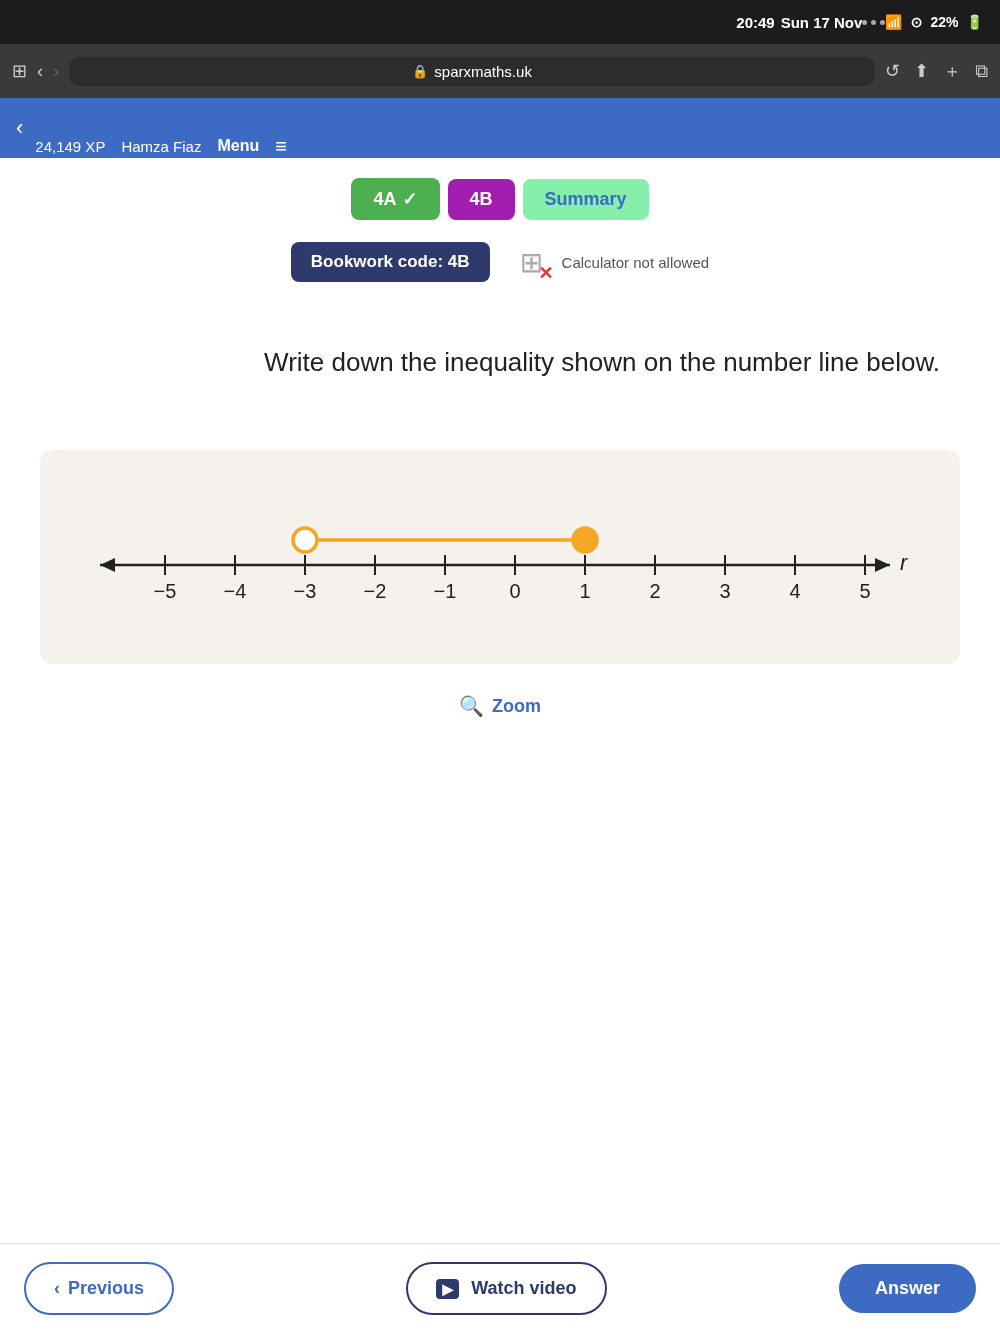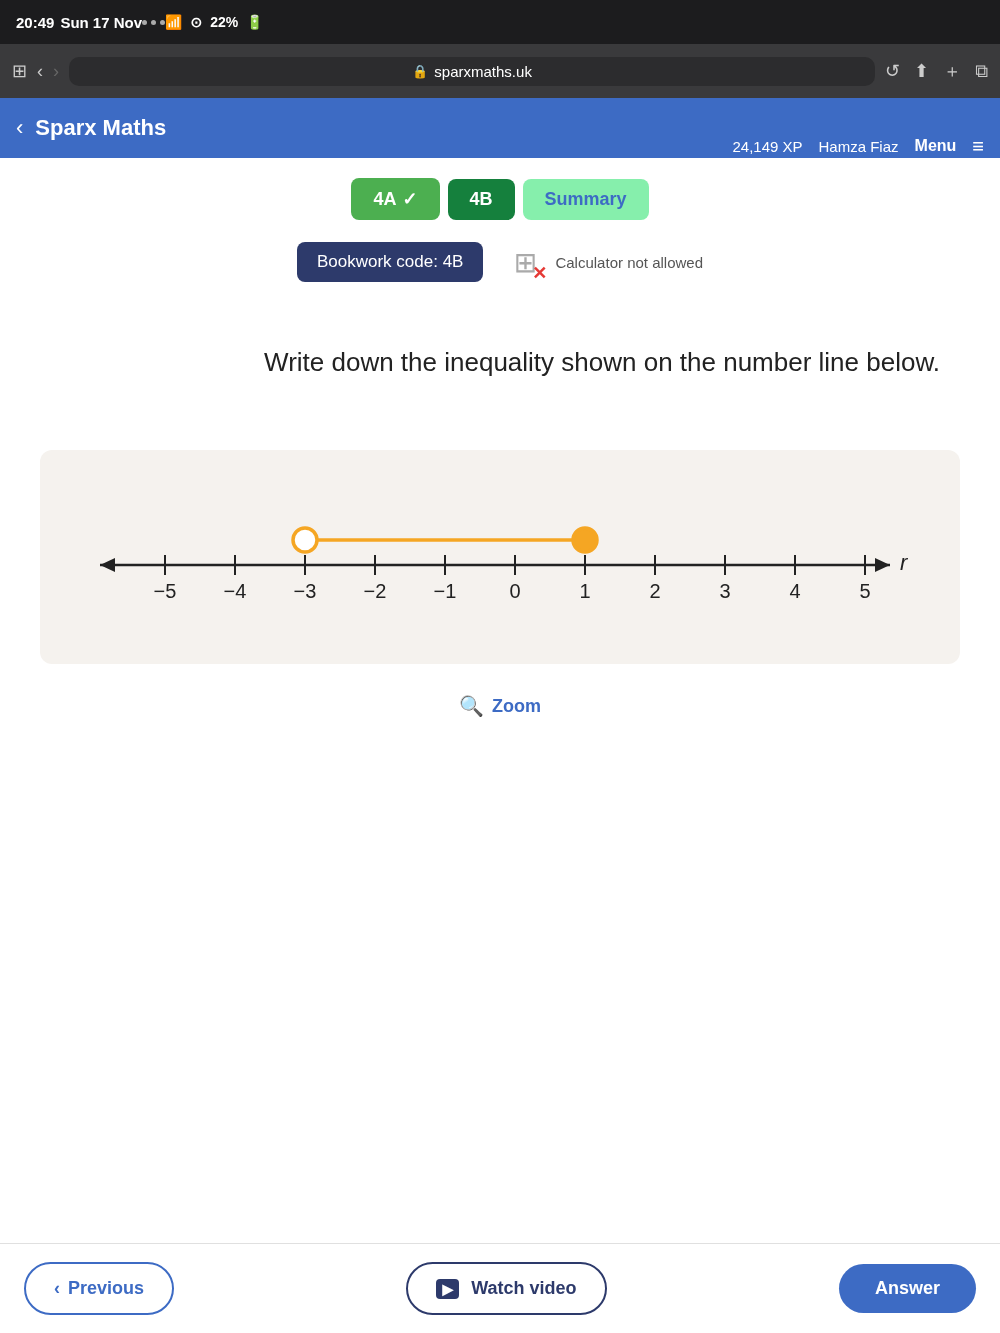--- a/index.html
+++ b/index.html
@@ -10,21 +10,21 @@
       width: 1000px;
       min-height: 1333px;
       overflow-x: hidden;
     }
 
     
     .status-bar {
       background: #1c1c1e;
       color: #fff;
       display: flex;
-      justify-content: flex-start;
+      justify-content: flex-end;
       align-items: center;
       padding: 6px 16px;
       height: 44px;
       font-size: 15px;
       font-weight: 600;
     }
     .status-left { display: flex; align-items: center; gap: 6px; }
     .status-right { display: flex; align-items: center; gap: 8px; font-size: 14px; }
     .status-dots { display: flex; gap: 4px; }
     .status-dot { width: 5px; height: 5px; border-radius: 50%; background: #aaa; }
@@ -117,21 +117,21 @@
       cursor: pointer;
     }
     .tab-4a {
       background: #4caf50;
       color: #fff;
       display: flex;
       align-items: center;
       gap: 6px;
     }
     .tab-4b {
-      background: #15803d;
+      background: #a21caf;
       color: #fff;
     }
     .tab-summary {
       background: #86efac;
       color: #3d6bc4;
       font-weight: 600;
     }
 
     
     .info-row {
@@ -140,21 +140,21 @@
       justify-content: center;
       gap: 20px;
       padding: 8px 0 20px;
     }
     .bookwork-code {
       background: #2d3a6b;
       color: #fff;
       padding: 10px 20px;
       border-radius: 8px;
       font-size: 17px;
-      font-weight: 400;
+      font-weight: 700;
     }
     .calculator-badge {
       display: flex;
       align-items: center;
       gap: 8px;
       font-size: 15px;
       color: #555;
     }
     .calc-icon {
       position: relative;
@@ -302,21 +302,20 @@
   <div class="browser-actions">
     <span>↺</span>
     <span>⬆</span>
     <span>＋</span>
     <span>⧉</span>
   </div>
 </div>
 
 <div class="nav-bar">
   <span class="nav-back">‹</span>
-  <span class="nav-title">Sparx Maths</span>
   <div class="nav-right">
     <span class="nav-xp">24,149 XP</span>
     <span class="nav-user">Hamza Fiaz</span>
     <span class="nav-menu">
       <span>Menu</span>
       <span class="hamburger">≡</span>
     </span>
   </div>
 </div>
 

